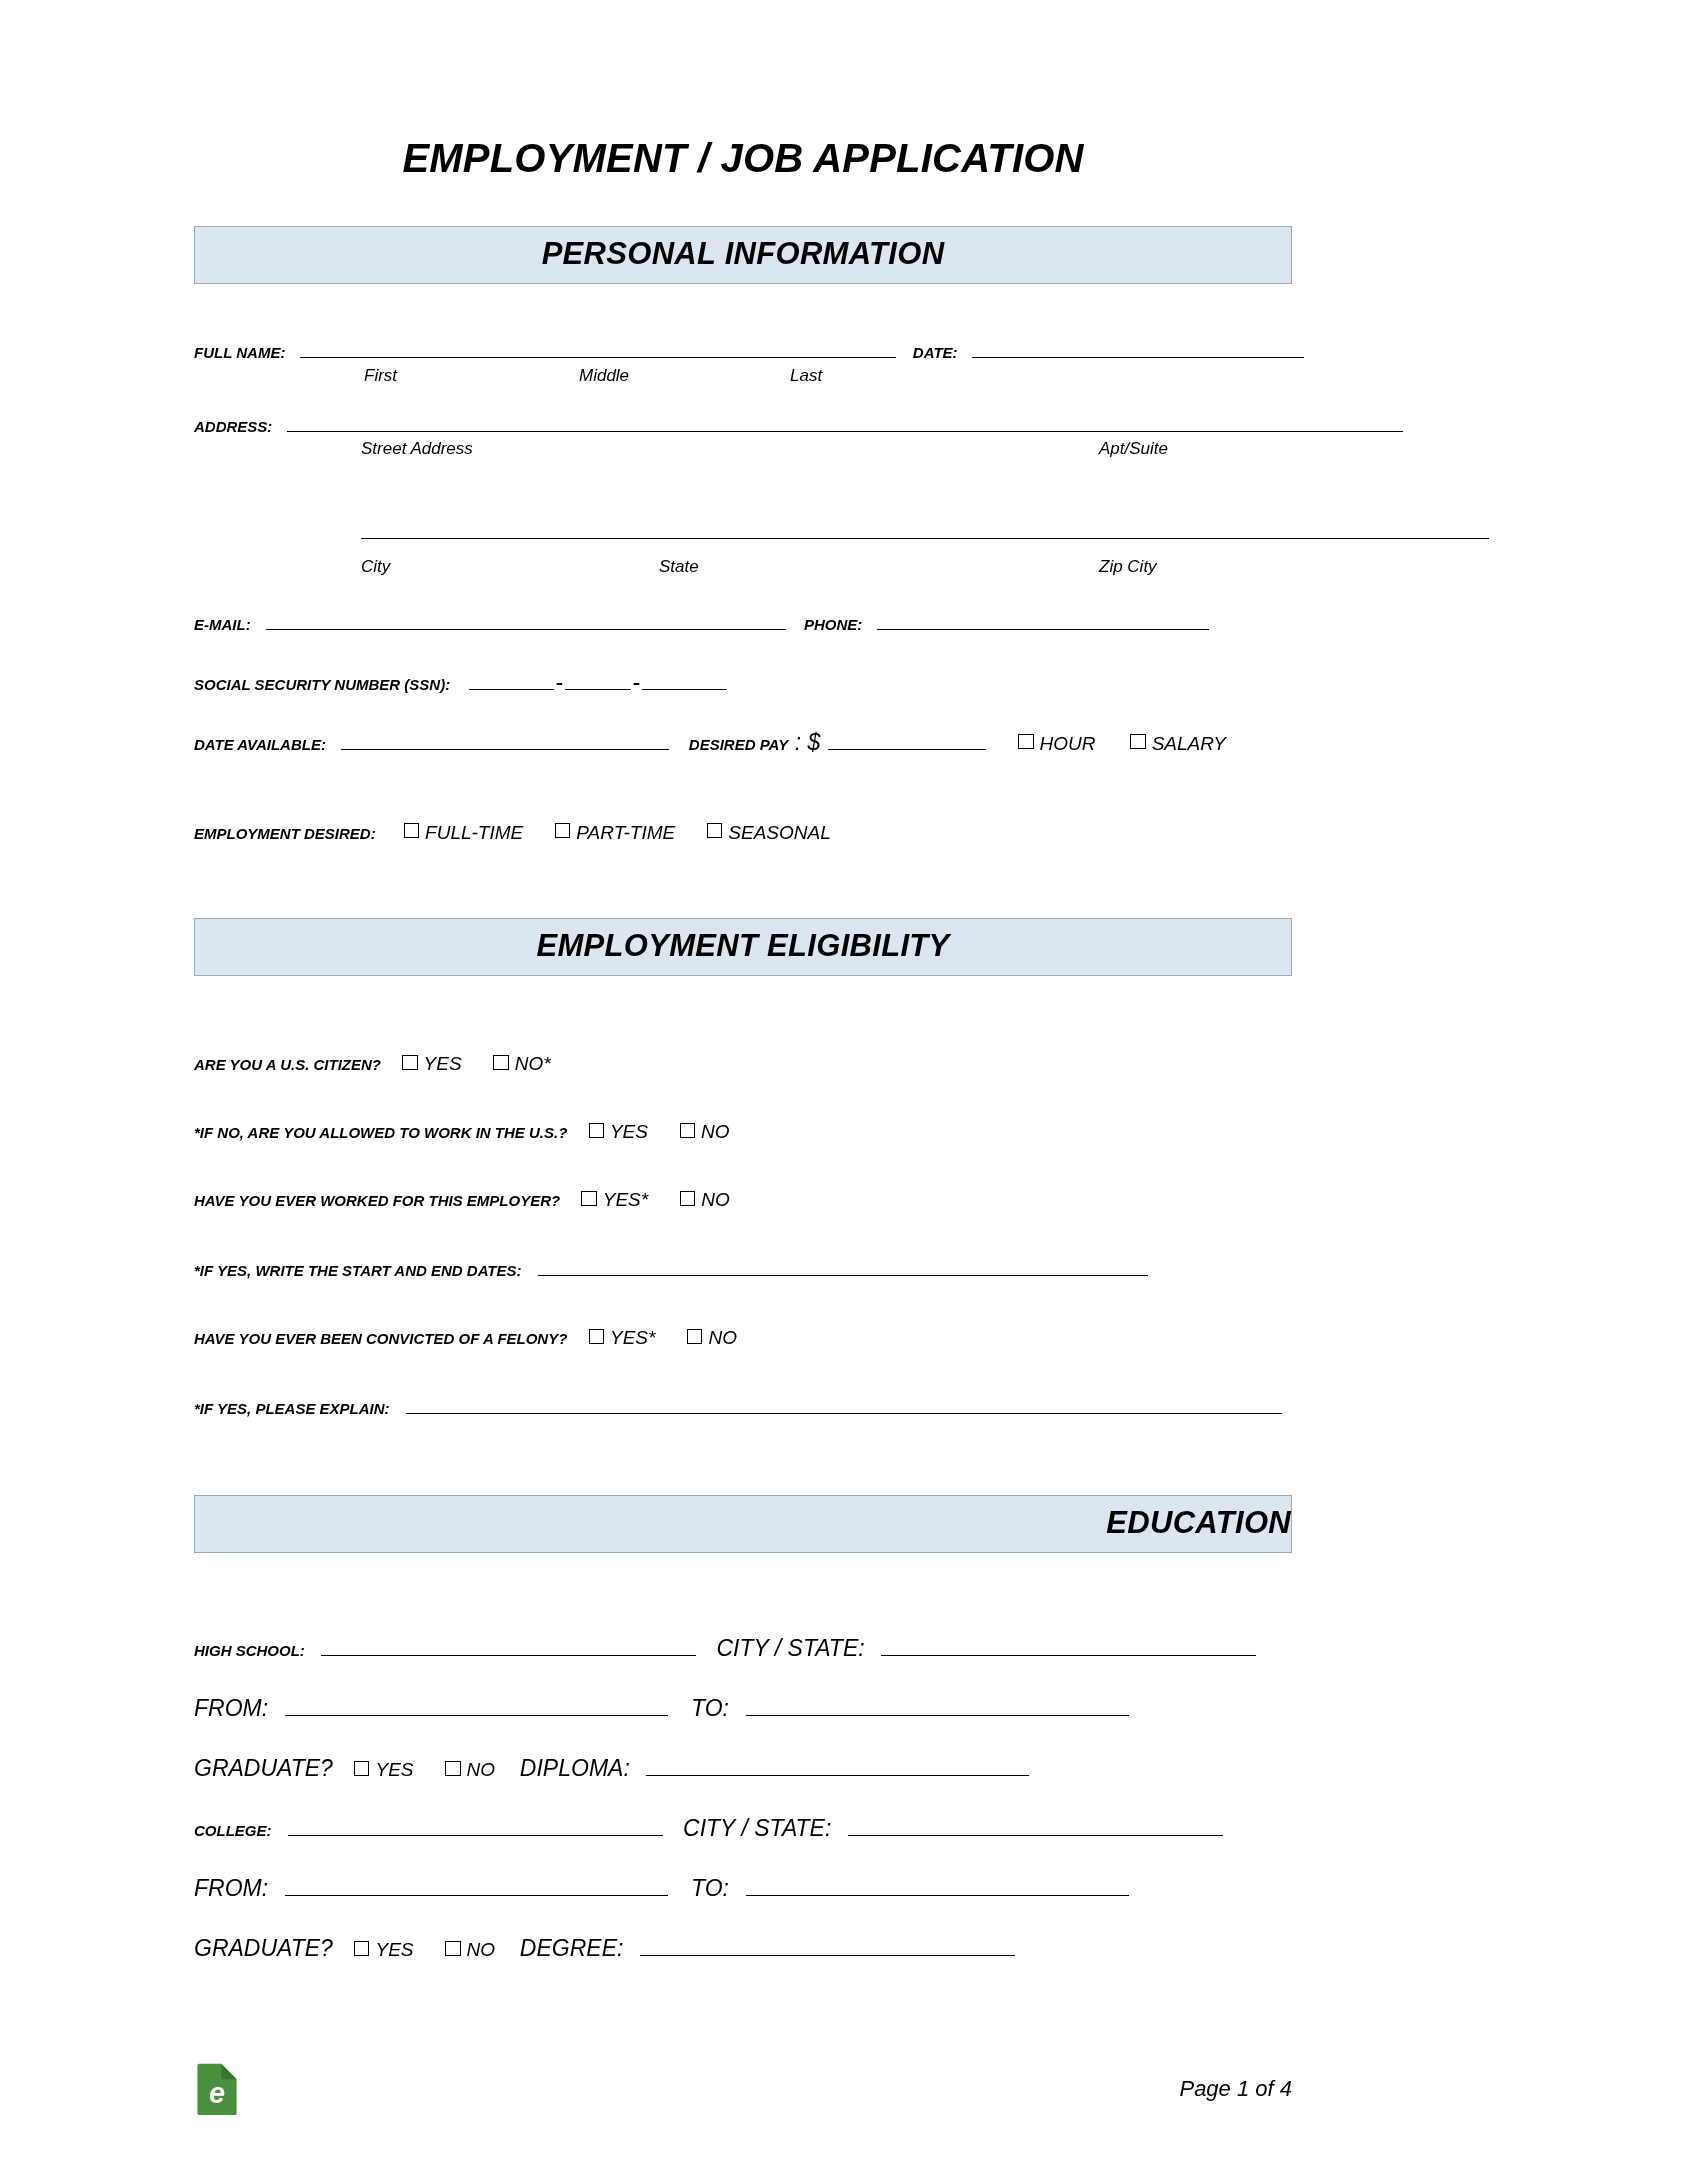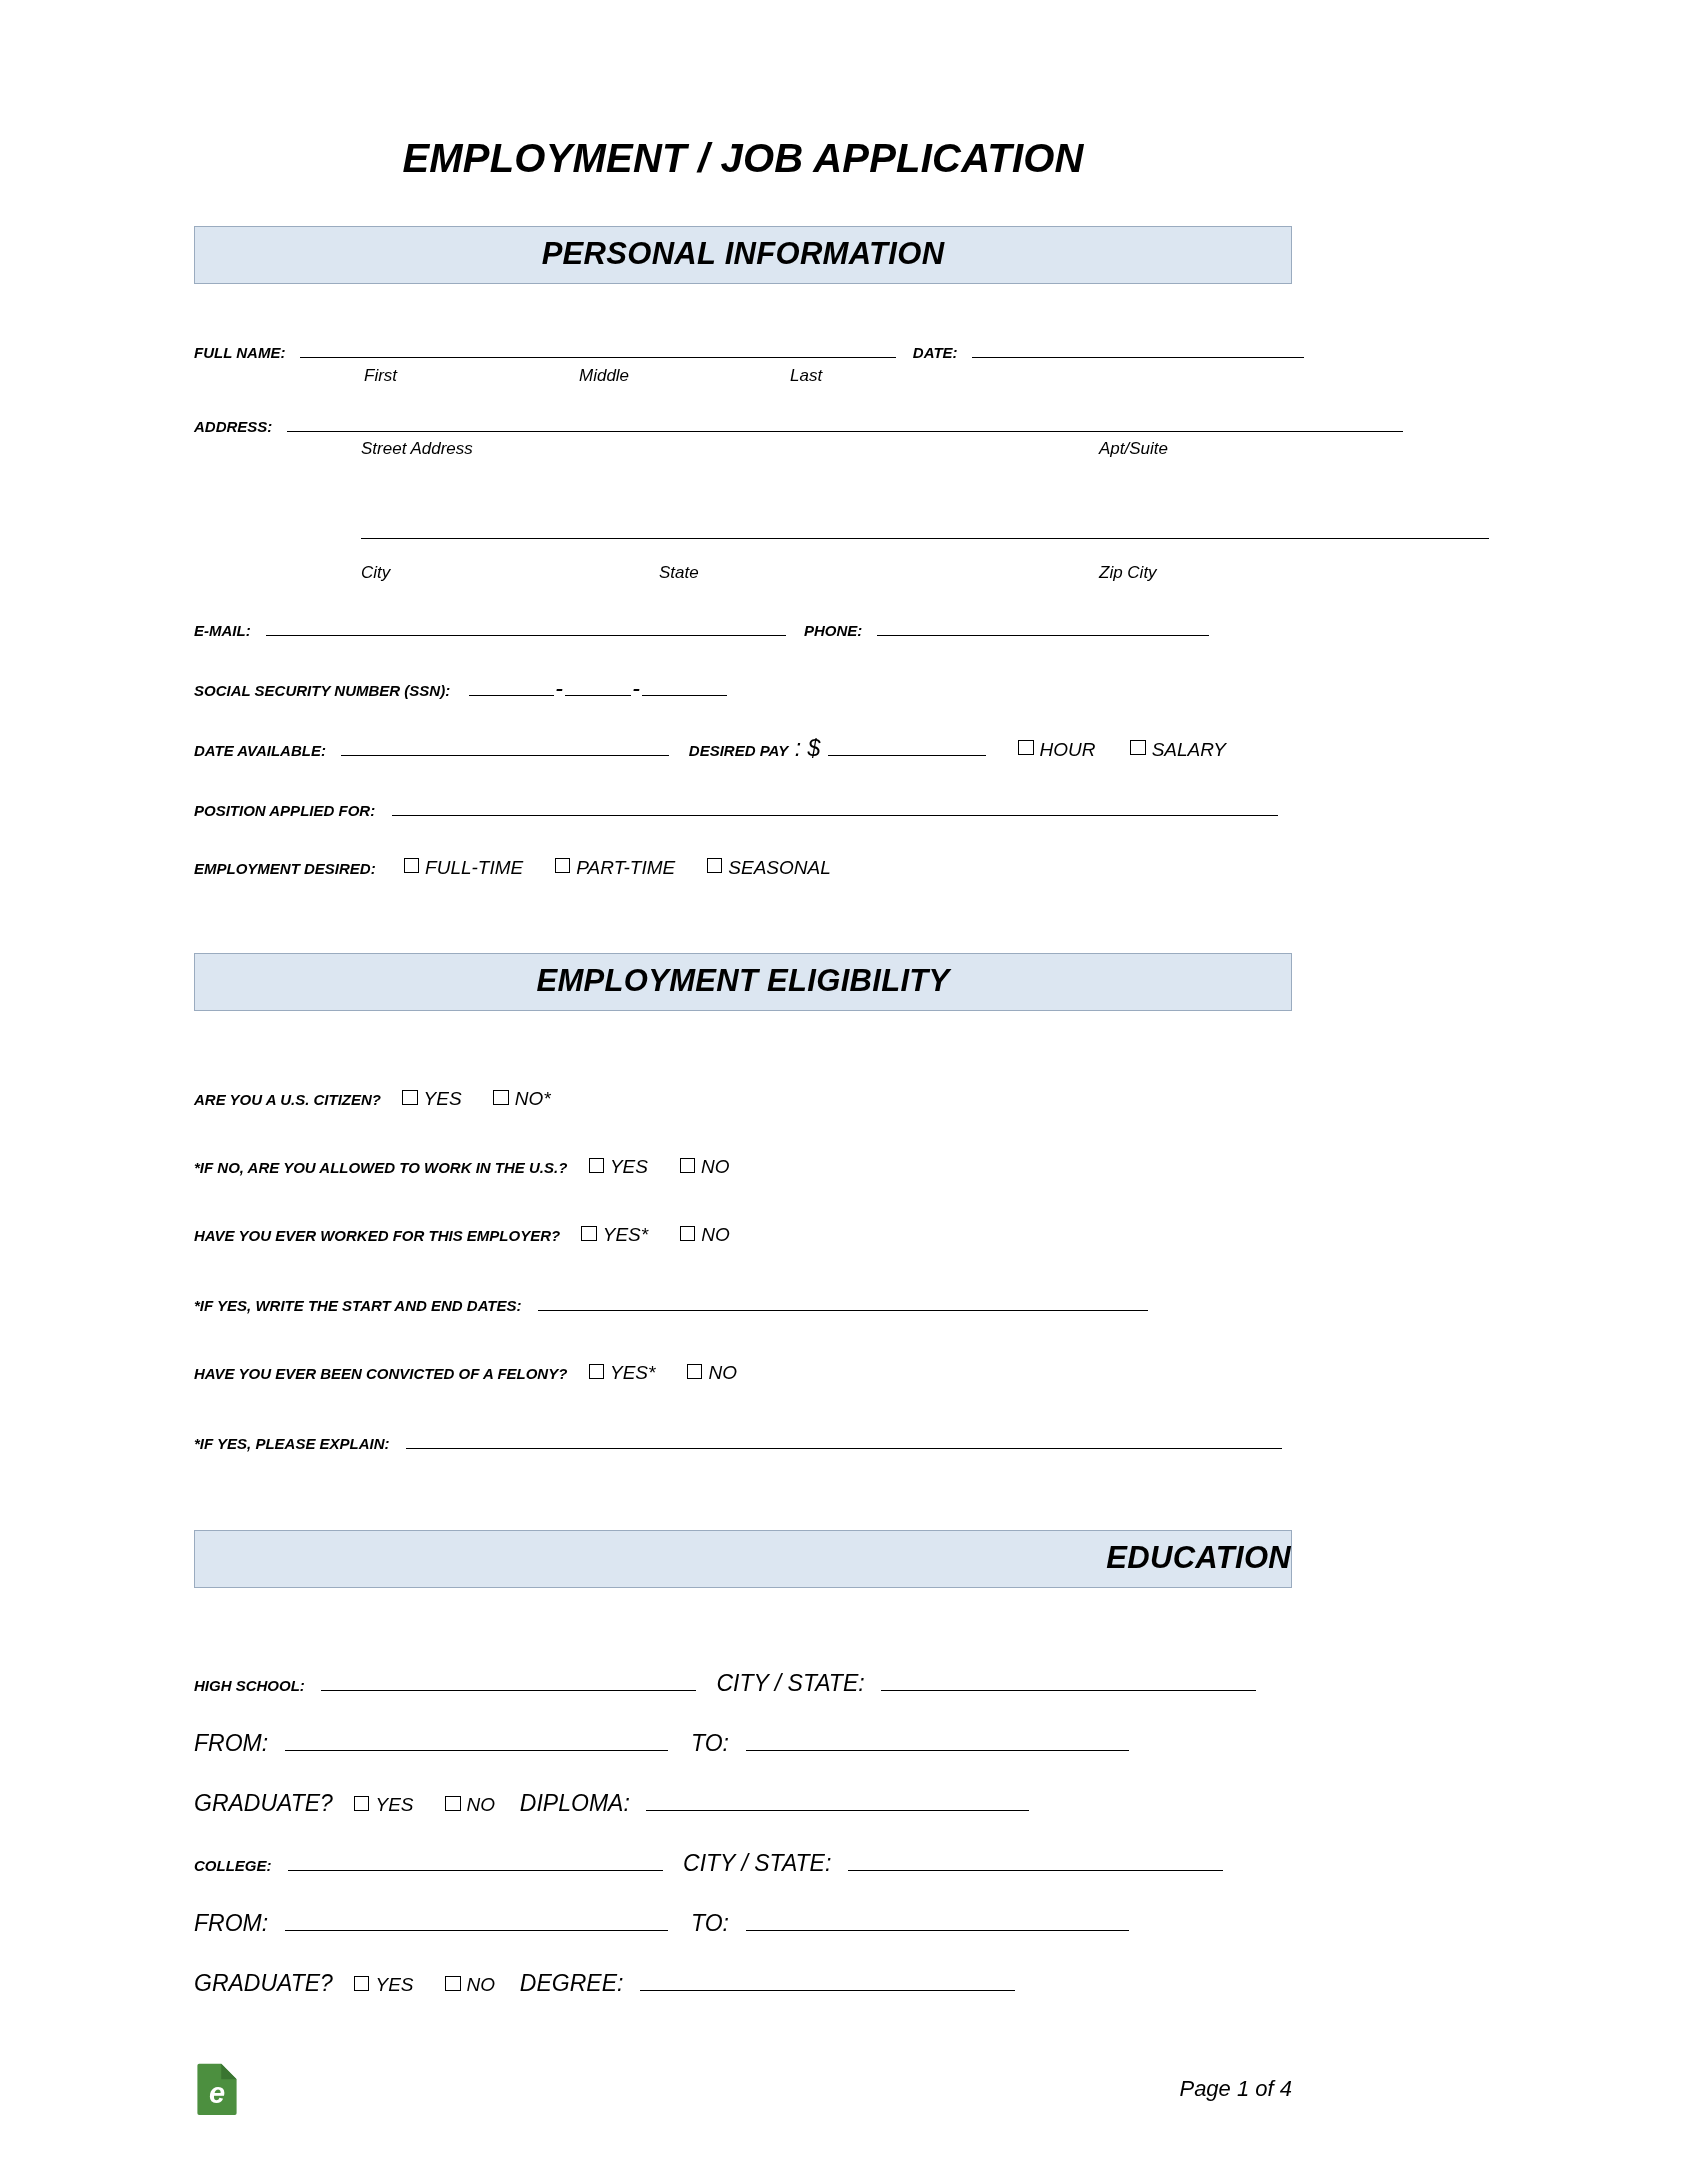--- a/index.html
+++ b/index.html
@@ -153,21 +153,21 @@
         <span style="left:167px;">Street Address</span>
         <span style="left:905px;">Apt/Suite</span>
       </div>
 
       <div class="gap60"></div>
 
       <div class="line-row" style="padding-left:167px;">
         <span class="u" style="width:1128px;"></span>
       </div>
 
-      <div class="caption-row" style="margin-top:18px;">
+      <div class="caption-row" style="margin-top:12px;">
         <span style="left:167px;">City</span>
         <span style="left:465px;">State</span>
         <span style="left:905px;">Zip City</span>
       </div>
 
       <div class="gap28"></div>
 
       <div class="line-row">
         <span class="lbl">E-MAIL:</span>
         <span class="u" style="width:520px; margin:0 12px 0 8.5px;"></span>
@@ -190,24 +190,20 @@
         <span class="lbl">DESIRED PAY</span>
         <span class="lbl-reg">: $</span>
         <span class="u" style="width:158px; margin:0 25.6px 0 1.7px;"></span>
         <span class="chk"></span><span class="sm">HOUR</span>
         <span class="sp" style="width:22px;"></span>
         <span class="chk"></span><span class="sm">SALARY</span>
       </div>
 
       <div class="gap36"></div>
 
-      <div class="line-row">
-        <span class="lbl">POSITION APPLIED FOR:</span>
-        <span class="u" style="width:886px; margin-left:10.2px;"></span>
-      </div>
 
       <div class="gap36"></div>
 
       <div class="line-row">
         <span class="lbl">EMPLOYMENT DESIRED:</span>
         <span class="sp" style="width:15.3px;"></span>
         <span class="chk"></span><span class="sm">FULL-TIME</span>
         <span class="sp" style="width:19px;"></span>
         <span class="chk"></span><span class="sm">PART-TIME</span>
         <span class="sp" style="width:19px;"></span>

